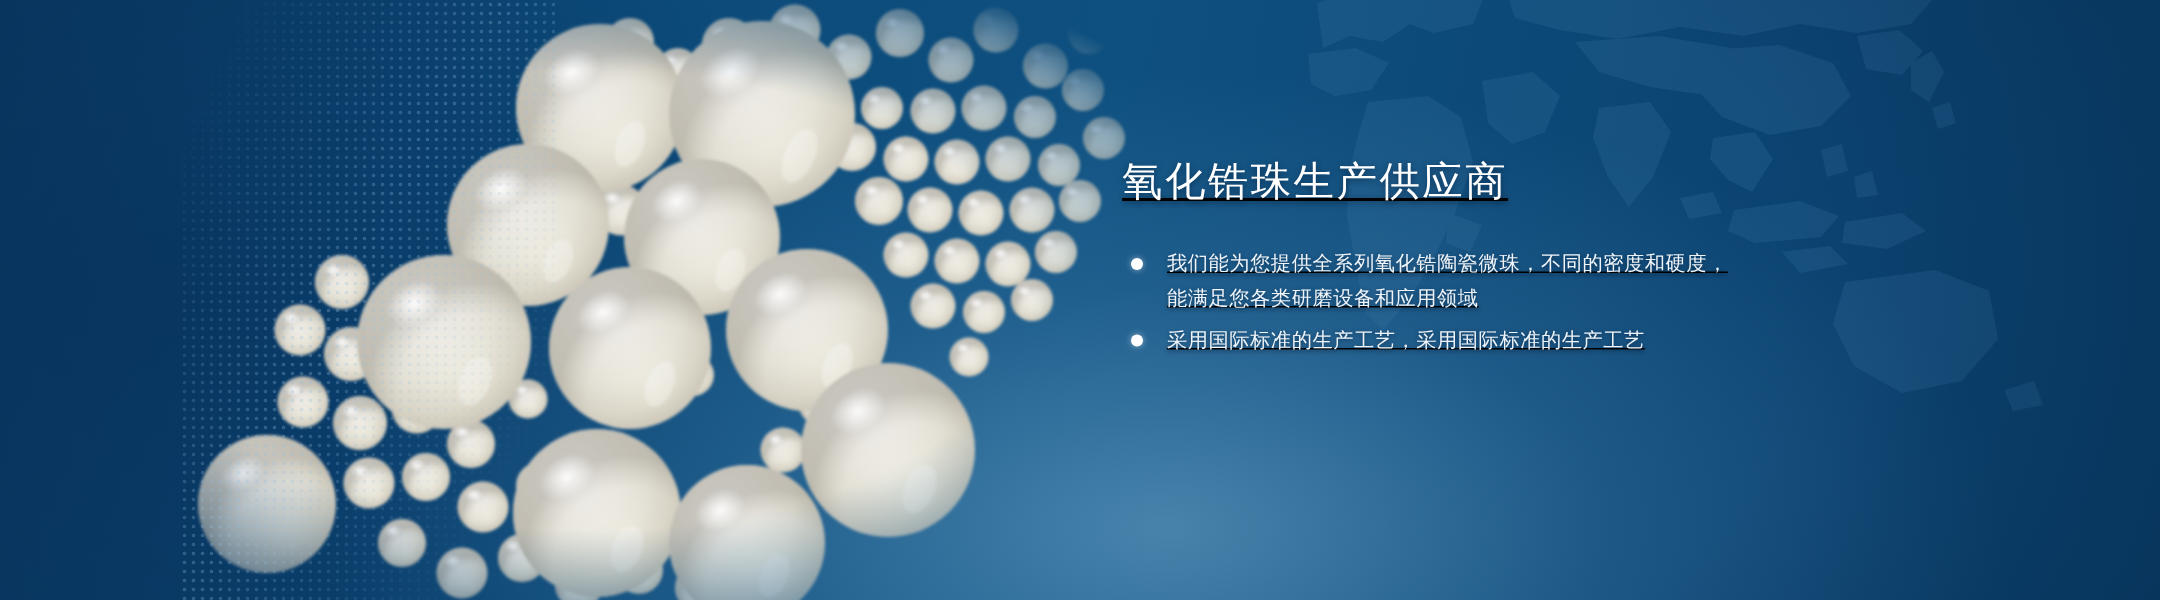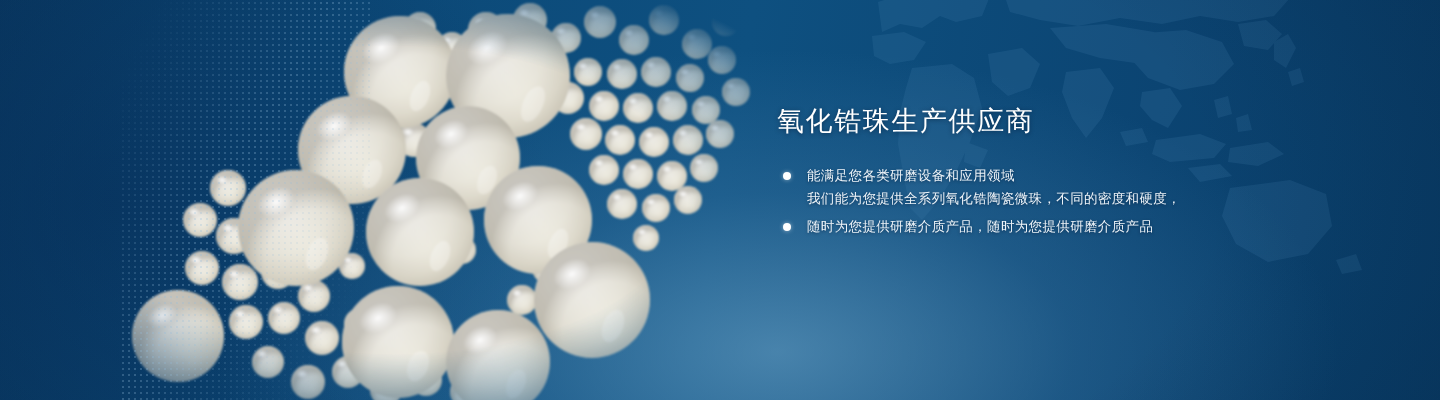--- a/index.html
+++ b/index.html
@@ -51,22 +51,23 @@
   
   .beads-photo {
     position:absolute; left:0; top:0;
     width:760px; height:400px;
     pointer-events:none;
   }
   .beads-photo svg { width:100%; height:100%; display:block; }
 
   
   .copy {
-    position:absolute; left:777px; top:104px;
+    position:absolute; left:748px; top:104px;
     width:520px;
+    text-decoration:underline;
   }
   .headline {
     font-size:27px;
     line-height:34px;
     color:#ffffff;
     letter-spacing:1.6px;
     font-weight:400;
     text-shadow:0 1px 4px rgba(0,20,45,.55);
     white-space:nowrap;
   }
@@ -476,26 +477,26 @@
 
   <div class="halftone"></div>
 
   <div class="copy">
     <h1 class="headline">氧化锆珠生产供应商</h1>
 
     <ul class="bullets">
 
       <li class="bullet">
         <span class="dot"></span>
+        <span class="ln">我们能为您提供全系列氧化锆陶瓷微珠，不同的密度和硬度，</span>
         <span class="ln">能满足您各类研磨设备和应用领域</span>
-        <span class="ln">我们能为您提供全系列氧化锆陶瓷微珠，不同的密度和硬度，</span>
       </li>
 
 
       <li class="bullet">
         <span class="dot"></span>
-        <span class="ln">随时为您提供研磨介质产品，随时为您提供研磨介质产品</span>
+        <span class="ln">采用国际标准的生产工艺，采用国际标准的生产工艺</span>
       </li>
 
     </ul>
   </div>
 
 </div>
 
 </body></html>

